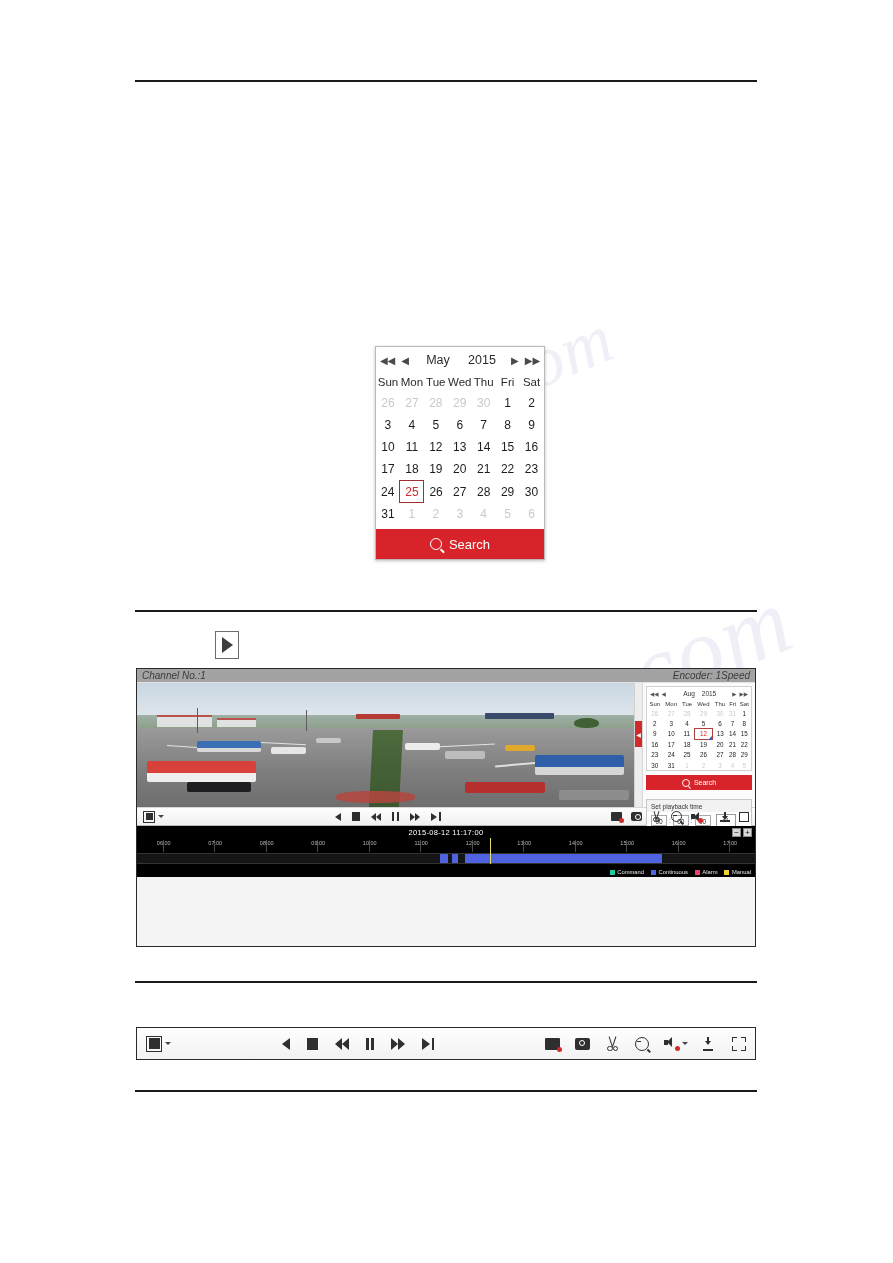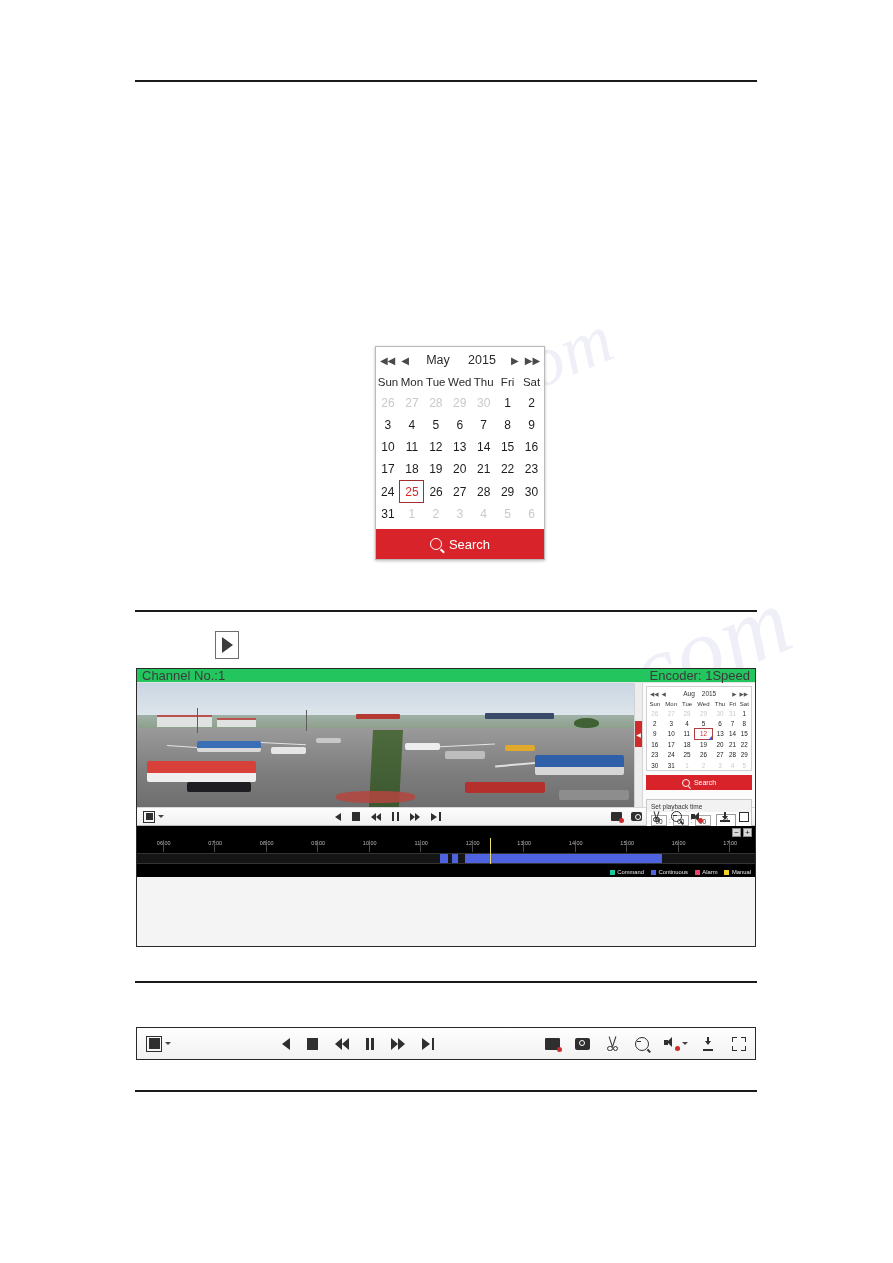--- a/index.html
+++ b/index.html
@@ -103,22 +103,22 @@
   .ic-cam{background:#8a4a4a;border-radius:1px;}
   .ic-cam:after{
     content:"";position:absolute;right:-2px;top:1.5px;
     border-left:3px solid #8a4a4a;border-top:2px solid transparent;
     border-bottom:2px solid transparent;
   }
 
   .viewwrap{flex:1;display:flex;flex-direction:column;min-width:0;}
   .statusbar{
     height:13px;display:flex;align-items:center;
-    font-size:13px;color:#3b3b3b;background:#22c55e;
-    border-bottom:1px solid #e3e3e3;padding:0 5px;
+    font-size:10px;color:#3b3b3b;background:#a3a3a3;
+    border-bottom:1px solid #e3e3e3;padding:0 5px;font-style:italic;
   }
   .statusbar .right{margin-left:auto;}
 
   .stage{flex:1;display:flex;position:relative;min-height:0;}
 
   
   .video{
     flex:1;position:relative;overflow:hidden;background:#8fa3b4;min-width:0;
   }
   .v-sky{position:absolute;left:0;top:0;right:0;height:33%;
@@ -607,20 +607,21 @@
             <span class="tb-ic g-full">
                 <span></span>
                 <span></span>
                 <span></span>
                 <span></span>
               </span>
           </div>
         </div>
 
         <div class="tl">
+          <div class="nowlabel">2015-08-12 11:17:00</div>
           <div class="zoombtns">
             <div class="zb">−</div>
             <div class="zb">+</div>
           </div>
           <div class="ticks" id="tl-ticks">
               <div class="tick" style="left: 4.16667%;">
                 <span>06:00</span>
               </div>
               <div class="tick" style="left: 12.5%;">
                 <span>07:00</span>

